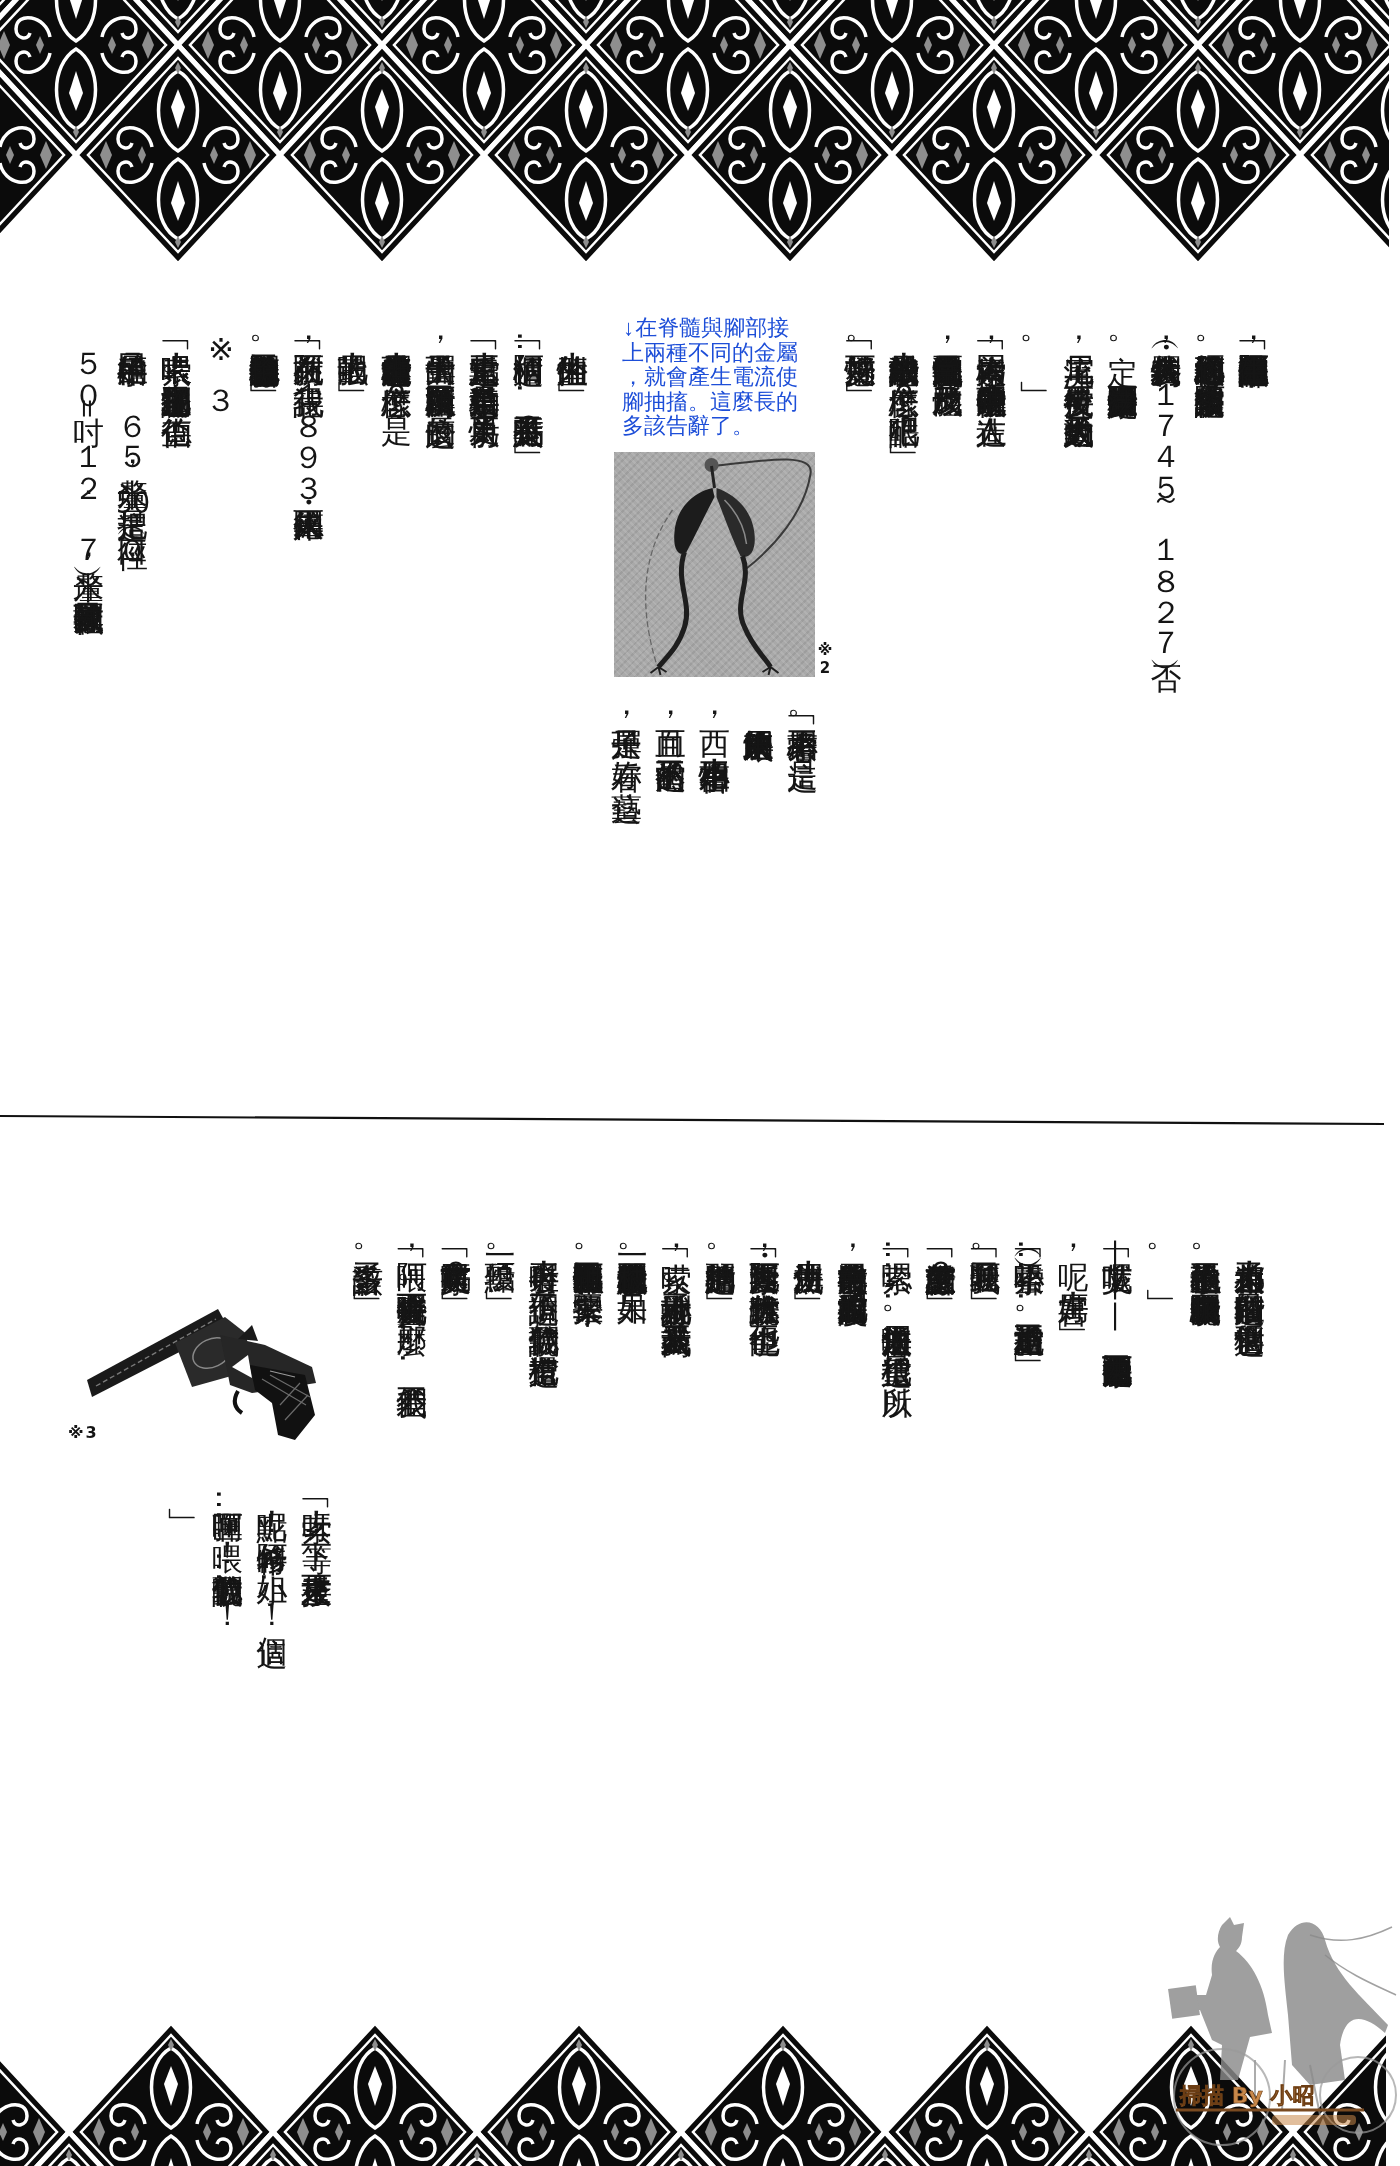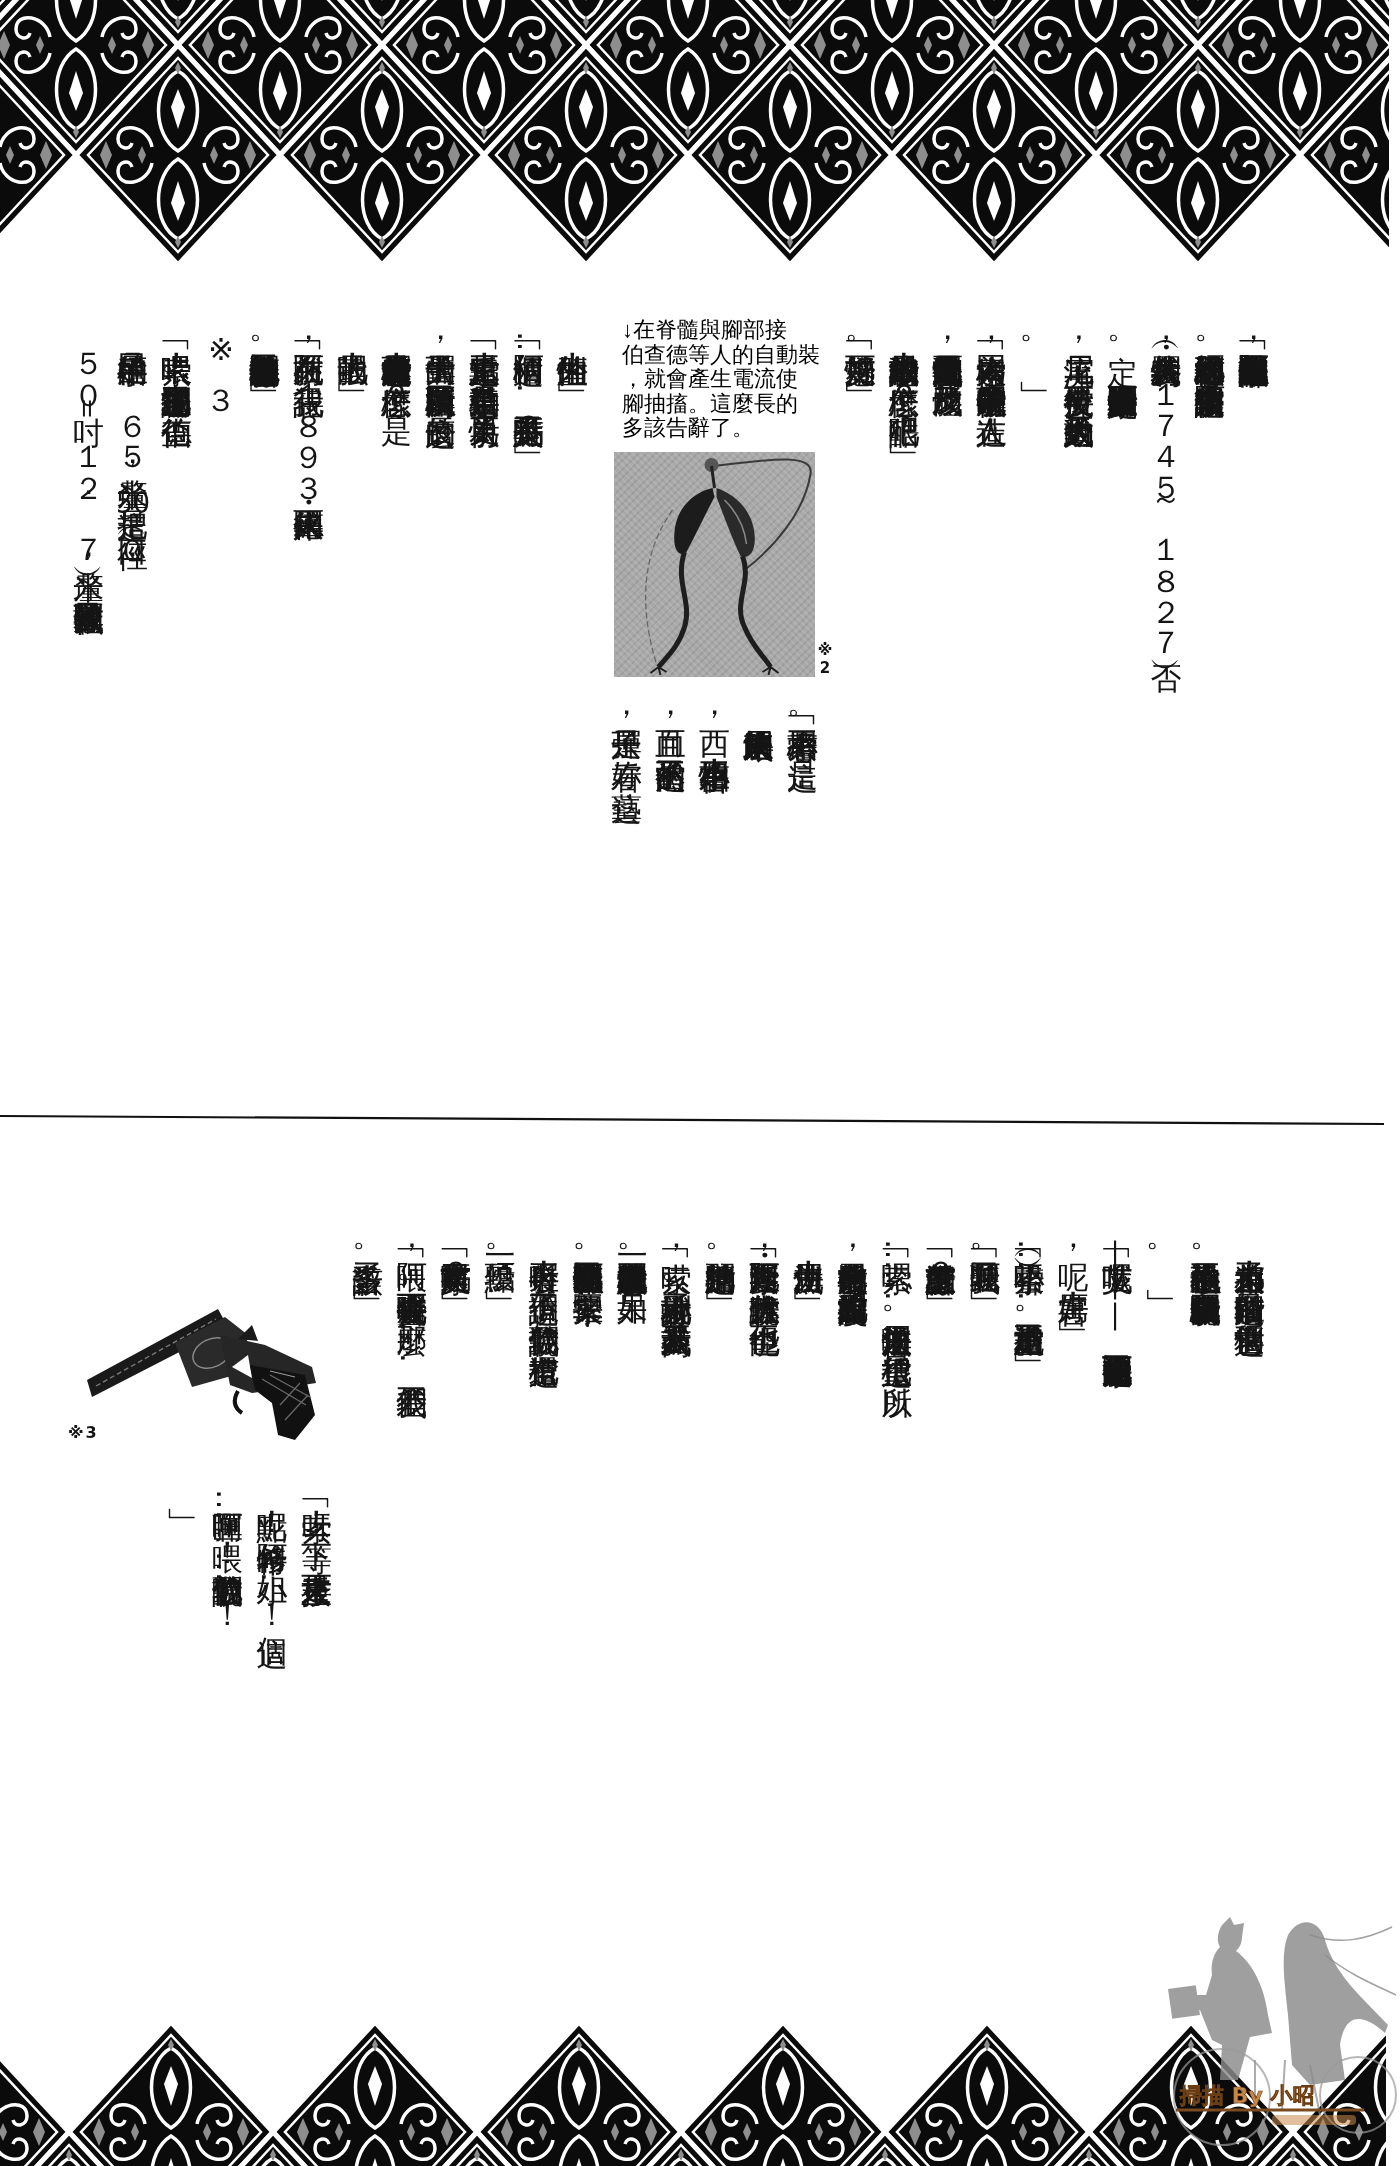--- a/index.html
+++ b/index.html
@@ -8,21 +8,21 @@
   .abs { position:absolute; }
   .vgroup { position:absolute; writing-mode:vertical-rl; font-size:31px; white-space:nowrap; color:#151515;
             font-family:"DejaVu Sans", sans-serif; }
   .vgroup .col { display:block; }
   .tcy { text-combine-upright:all; }
   .gA { right:125px; top:331px; line-height:43.7px; }
   .gB { right:575px; top:706px; line-height:44px; }
   .gC { right:805px; top:331px; line-height:44px; }
   .gD { right:128px; top:1239px; line-height:44.1px; }
   .gE { right:1061px; top:1489px; line-height:44.5px; }
-  .caption { position:absolute; font-size:22px; color:#000000; white-space:nowrap; font-family:Liberation Sans, sans-serif; }
+  .caption { position:absolute; font-size:22px; color:#1d4ed8; white-space:nowrap; font-family:Liberation Mono, monospace; }
   .cap1 { left:622px; top:318px; line-height:24.5px; }
   .cap2 { left:77px; top:1195px; line-height:28px; }
   .frog { position:absolute; left:614px; top:452px; width:201px; height:225px;
           background-color:#a9a9a9;
           background-image:
             repeating-linear-gradient(45deg, rgba(255,255,255,0.10) 0 2px, rgba(0,0,0,0) 2px 5px),
             repeating-linear-gradient(-45deg, rgba(0,0,0,0.07) 0 2px, rgba(0,0,0,0) 2px 6px); }
   .note2 { position:absolute; left:817px; top:641px; writing-mode:vertical-rl; text-orientation:upright;
            font-size:15px; font-weight:bold; line-height:16px; color:#151515; }
   .note3 { position:absolute; left:68px; top:1423px; font-size:16px; font-weight:bold; letter-spacing:2px; color:#151515; }
@@ -92,21 +92,21 @@
     <div class="col">尼電流，一再反覆研究後，成了今天人造人的動力</div>
     <div class="col">。」</div>
     <div class="col">索「因為這樣，所以被帶電的子彈射中時，在人造</div>
     <div class="col">人體內流動的賈法尼電流會產生異常，形成肉體及</div>
     <div class="col">機能錯誤啟動的效果！怎麼樣？很酷吧！」</div>
     <div class="col">艾「感覺好可怕。」</div>
   </div>
 
   <div class="caption cap1">
     <div>↓在脊髓與腳部接</div>
-    <div>伯查德等人的自動裝</div>
+    <div>上兩種不同的金屬</div>
     <div>，就會產生電流使</div>
     <div>腳抽搐。這麼長的</div>
     <div>多該告辭了。</div>
   </div>
 
   <div class="frog">
     <svg width="201" height="225" viewBox="0 0 200 225">
       <path d="M58,58 Q14,120 42,212" fill="none" stroke="#666" stroke-width="1.3" stroke-dasharray="6 3"></path>
       <path d="M100,14 C150,8 200,0 196,22 C190,60 160,95 130,118" fill="none" stroke="#3a3a3a" stroke-width="2"></path>
       <circle cx="97" cy="13" r="7" fill="#555"></circle>

